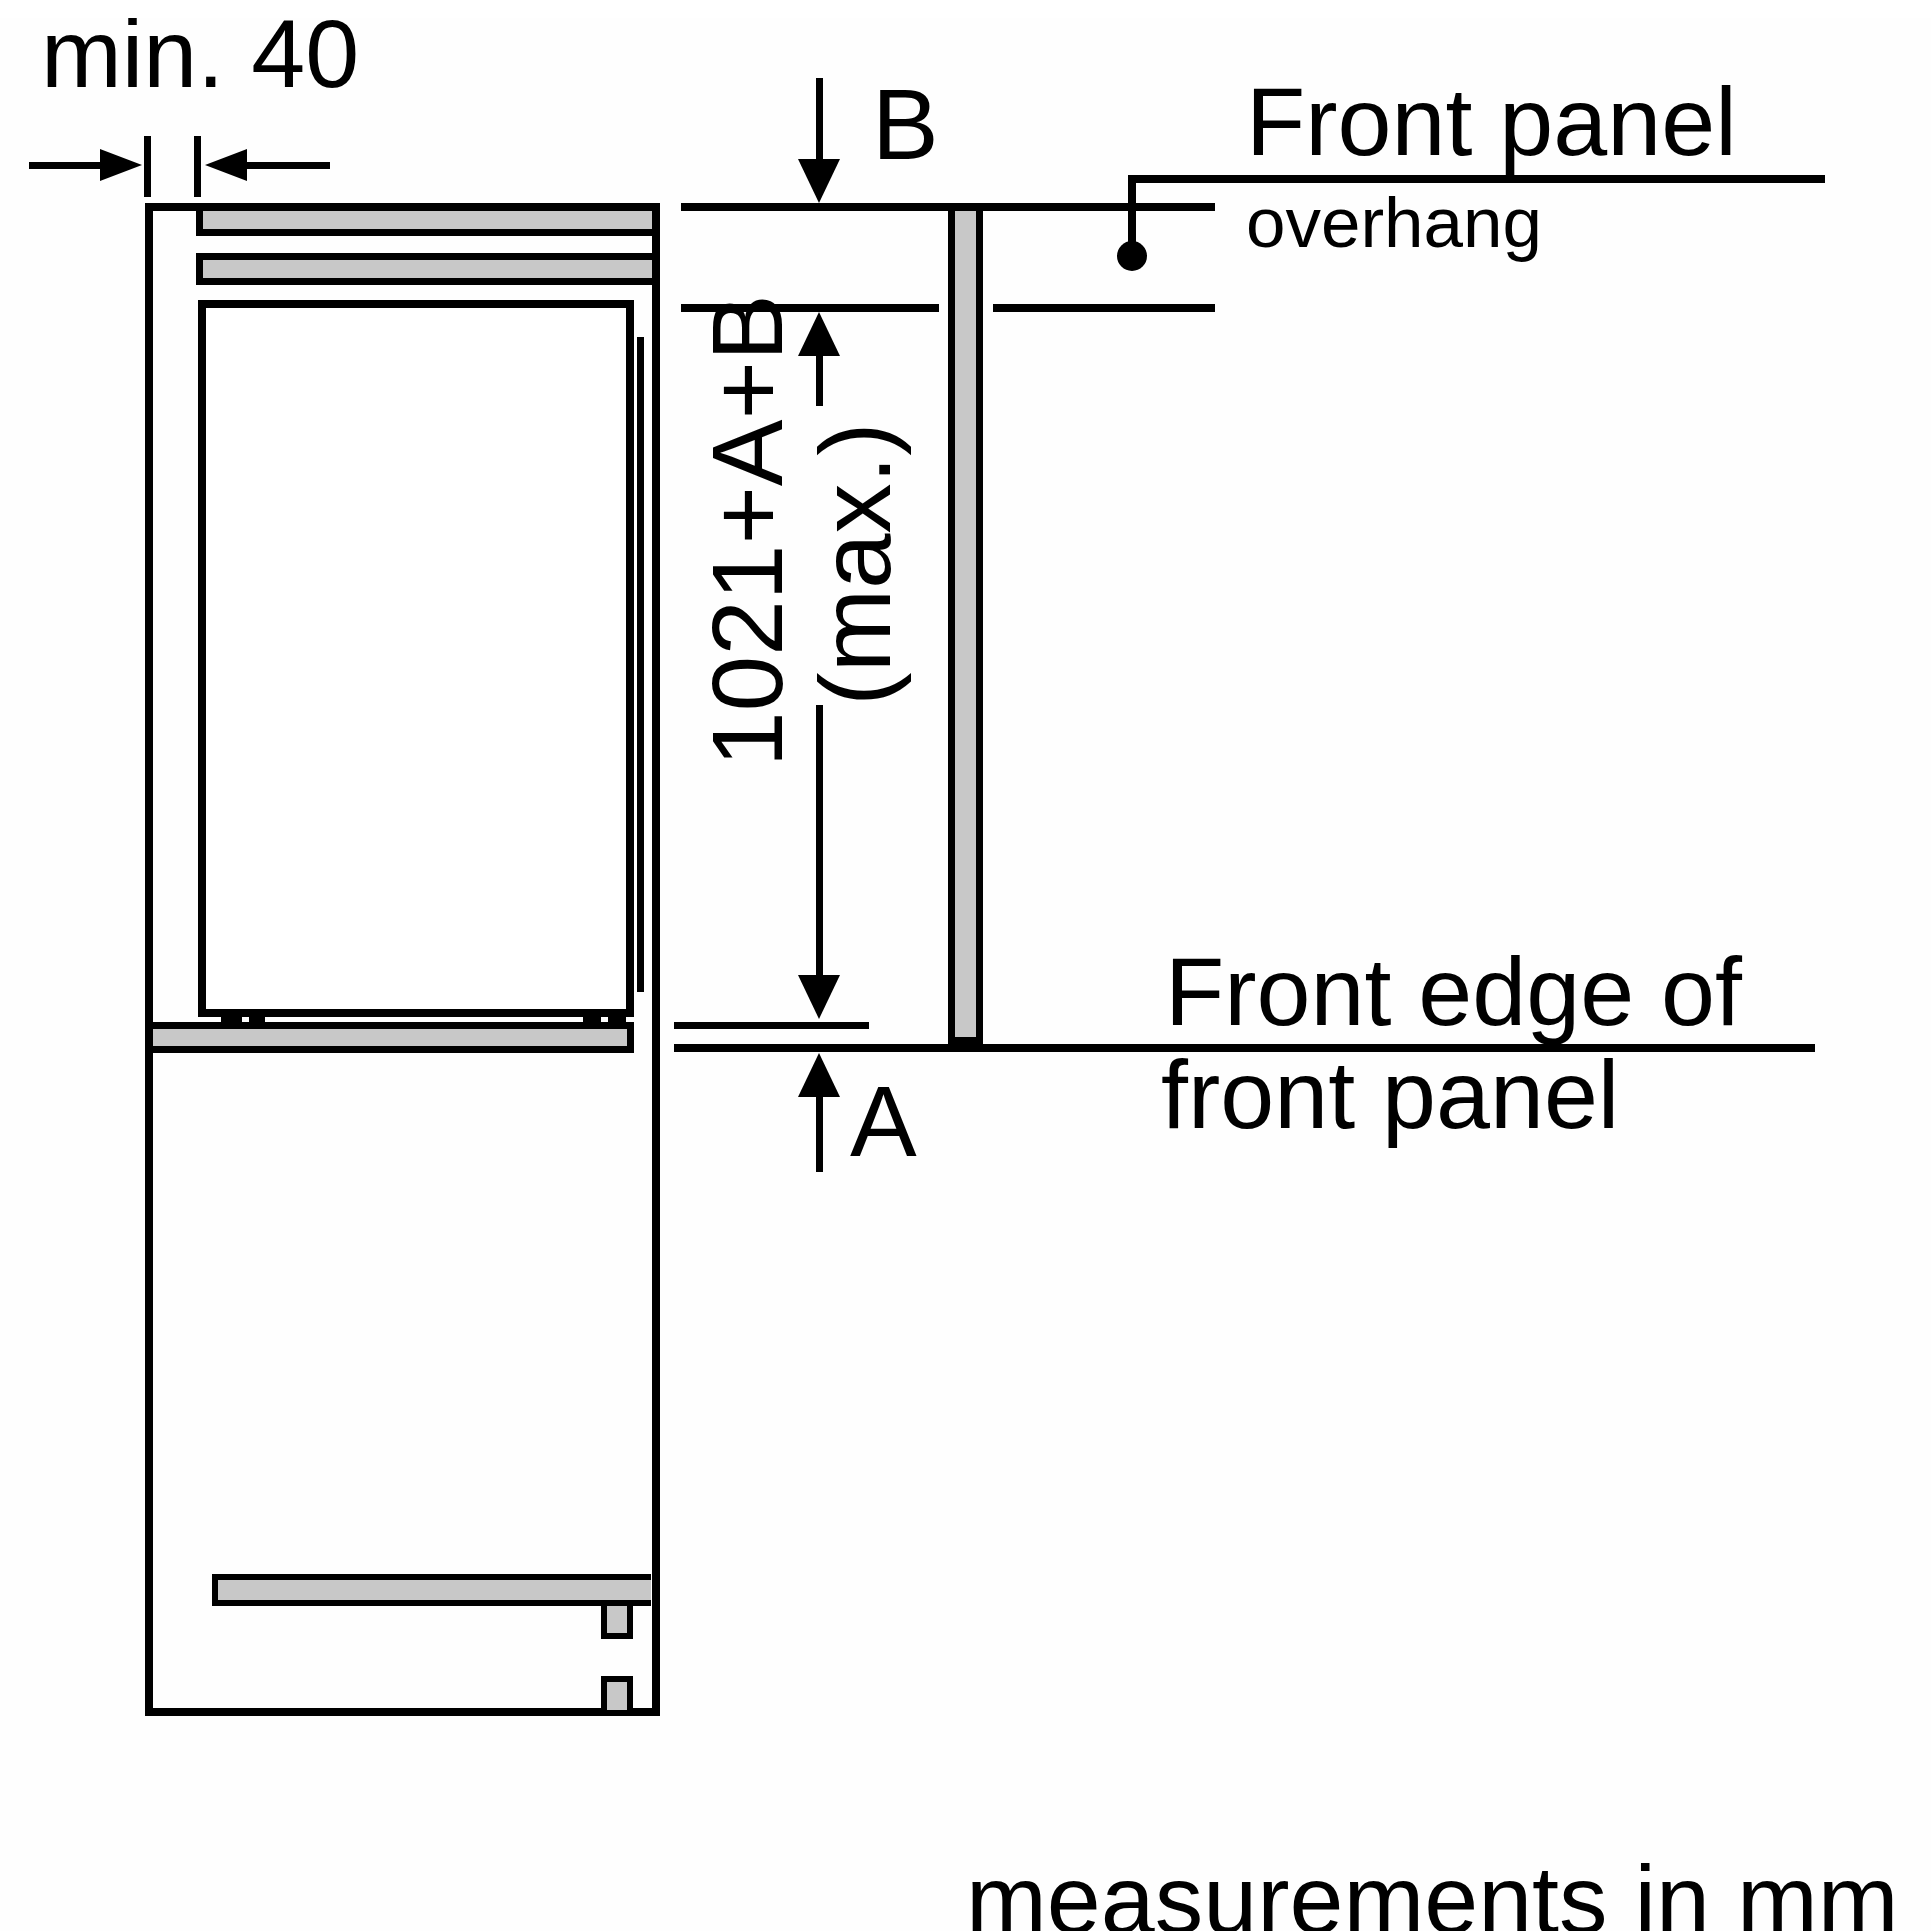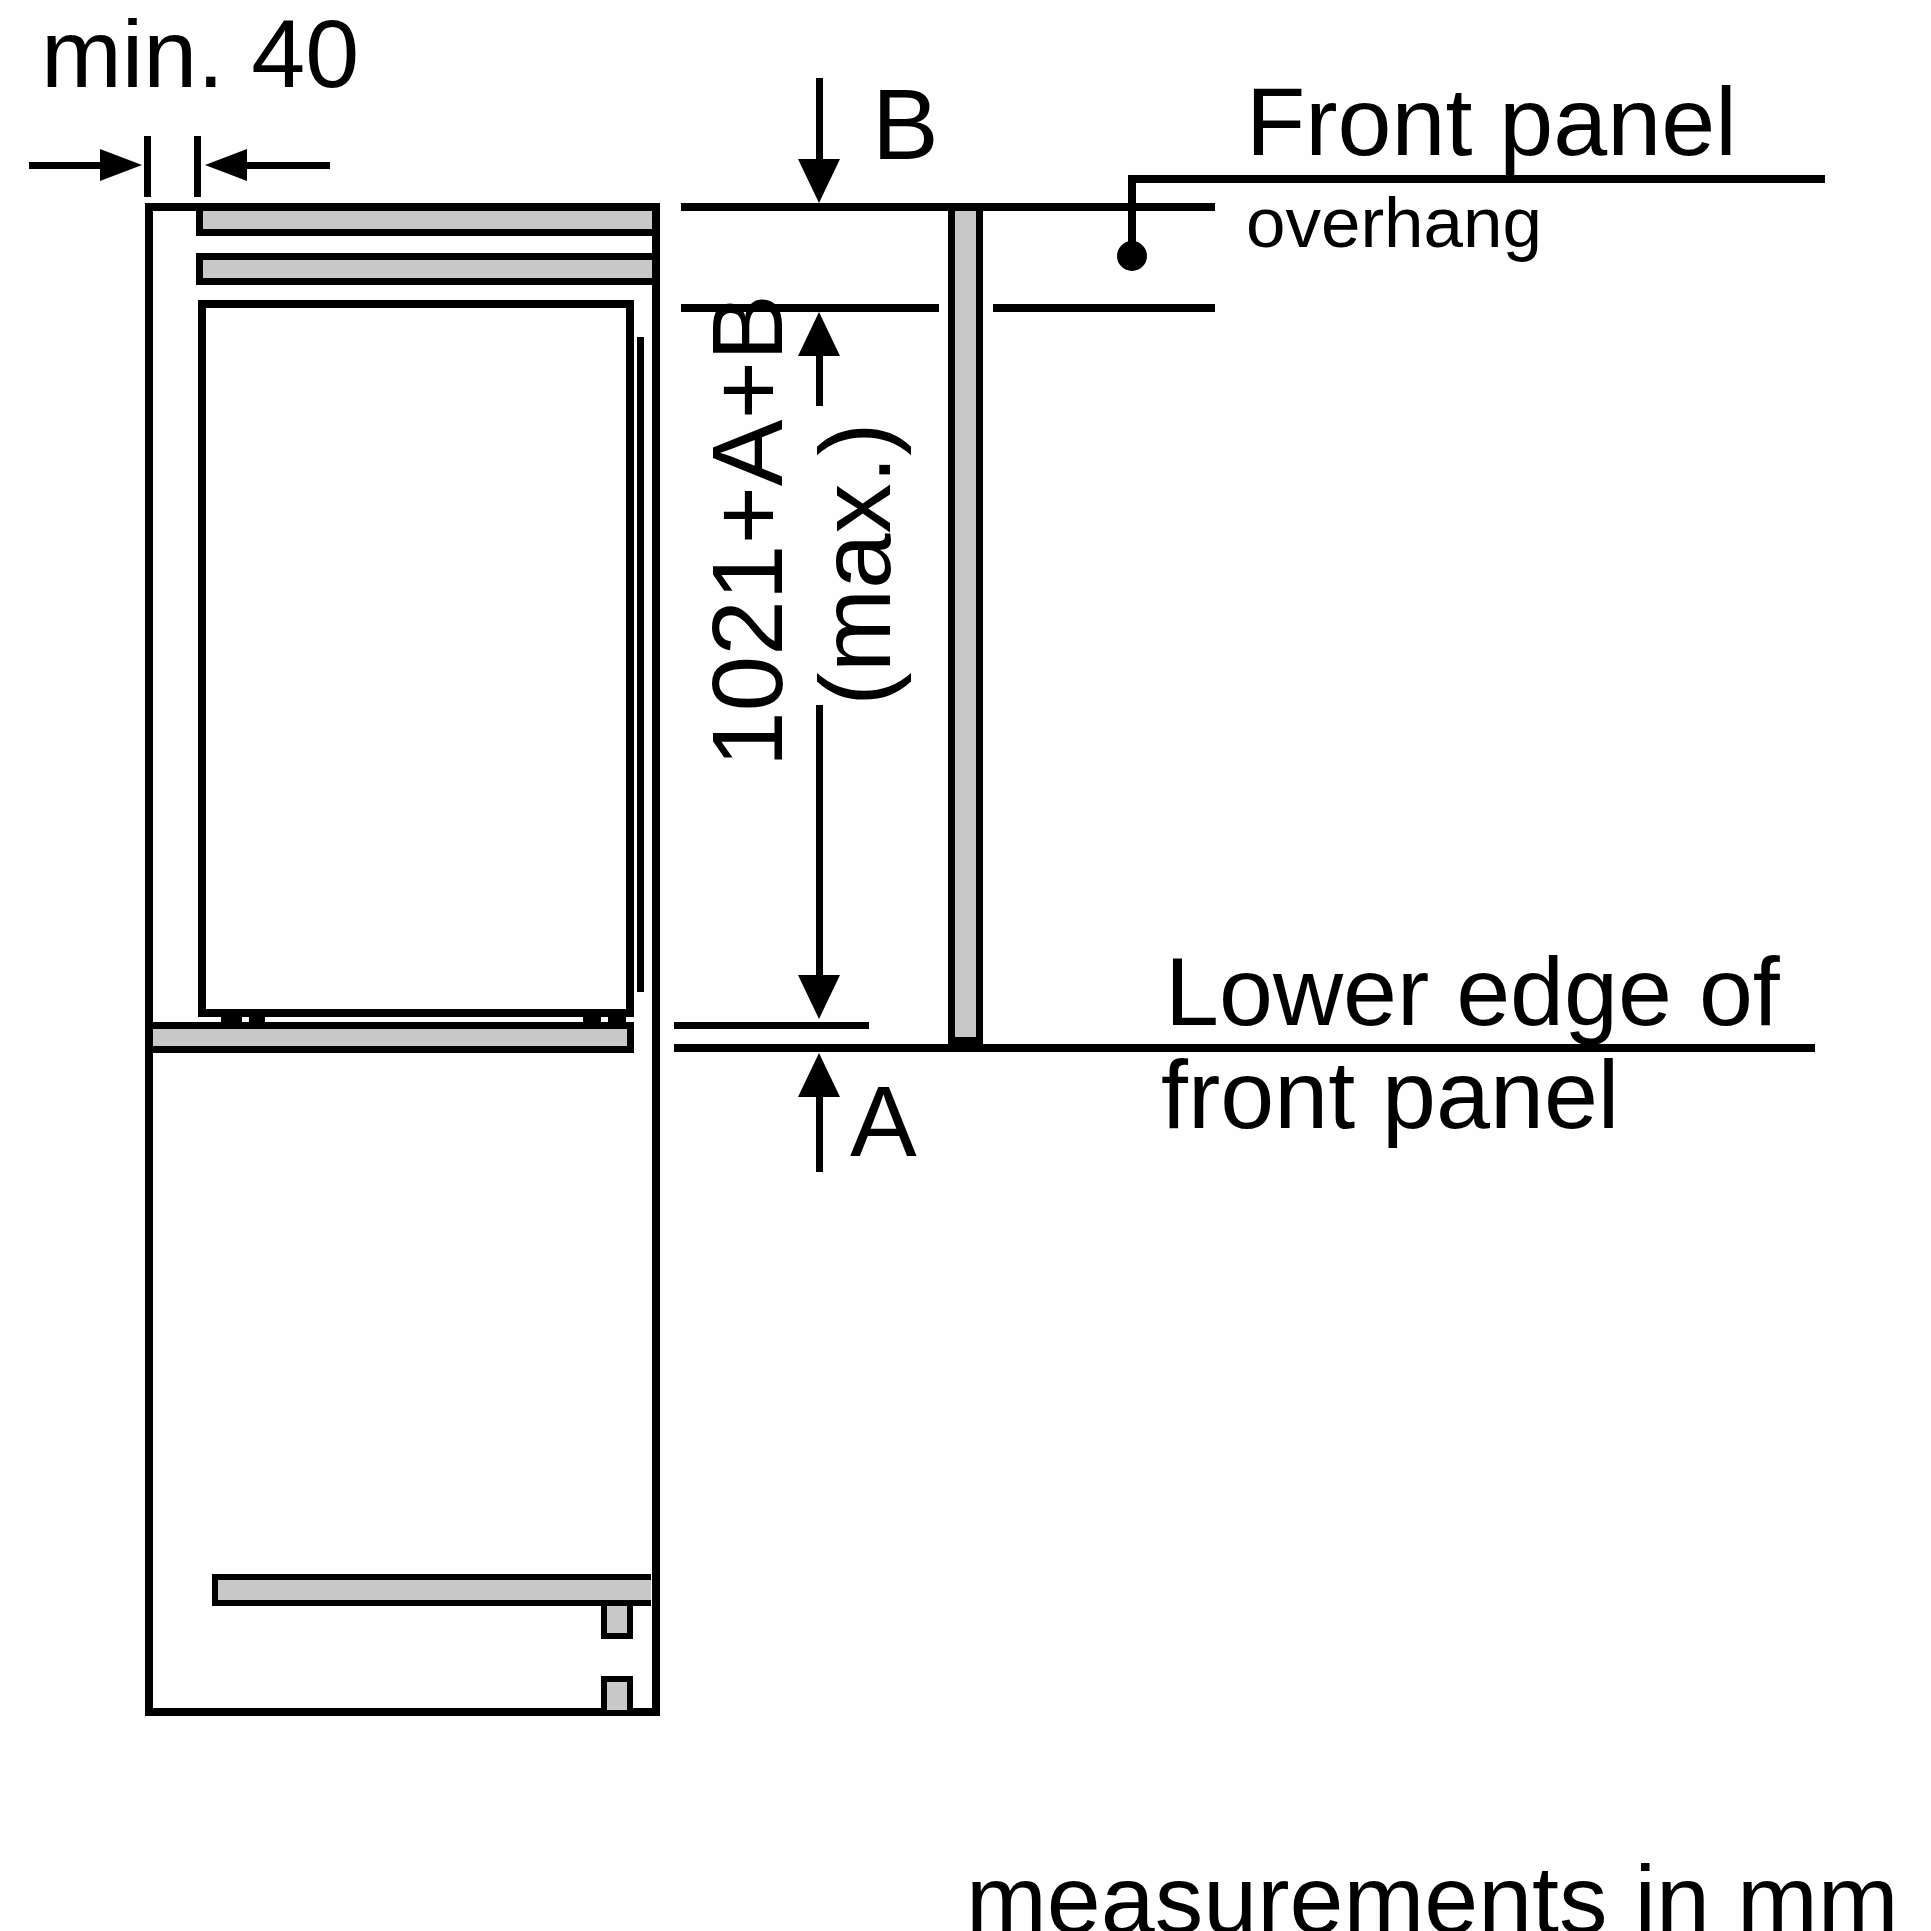--- a/index.html
+++ b/index.html
@@ -87,18 +87,18 @@
 
   <div class="abs gray" style="left:948px;top:193px;width:35px;height:833px;border-left:7.7px solid var(--line);border-right:7.7px solid var(--line);border-bottom:7.7px solid var(--line);box-sizing:border-box;"></div>
 
   <div class="blk" style="left:1128px;top:157px;width:697px;height:7.7px;"></div>
   <div class="blk" style="left:1128px;top:157px;width:7.7px;height:68px;"></div>
   <div class="dot" style="left:1117px;top:223px;width:30px;height:30px;"></div>
 
   <div class="label" style="left:1246px;top:55px;font-size:97px;">Front panel</div>
   <div class="label" style="left:1246px;top:169px;font-size:71px;">overhang</div>
 
-  <div class="label" style="left:1165px;top:925px;font-size:97px;">Lower edge of</div>
+  <div class="label" style="left:1165px;top:925px;font-size:97px;">Front edge of</div>
   <div class="label" style="left:1161px;top:1028px;font-size:97px;">front panel</div>
 
   <div class="label" style="left:966px;top:1833px;width:927px;text-align:right;font-size:97px;">measurements in mm</div>
 </div>
 
 
 </body></html>

